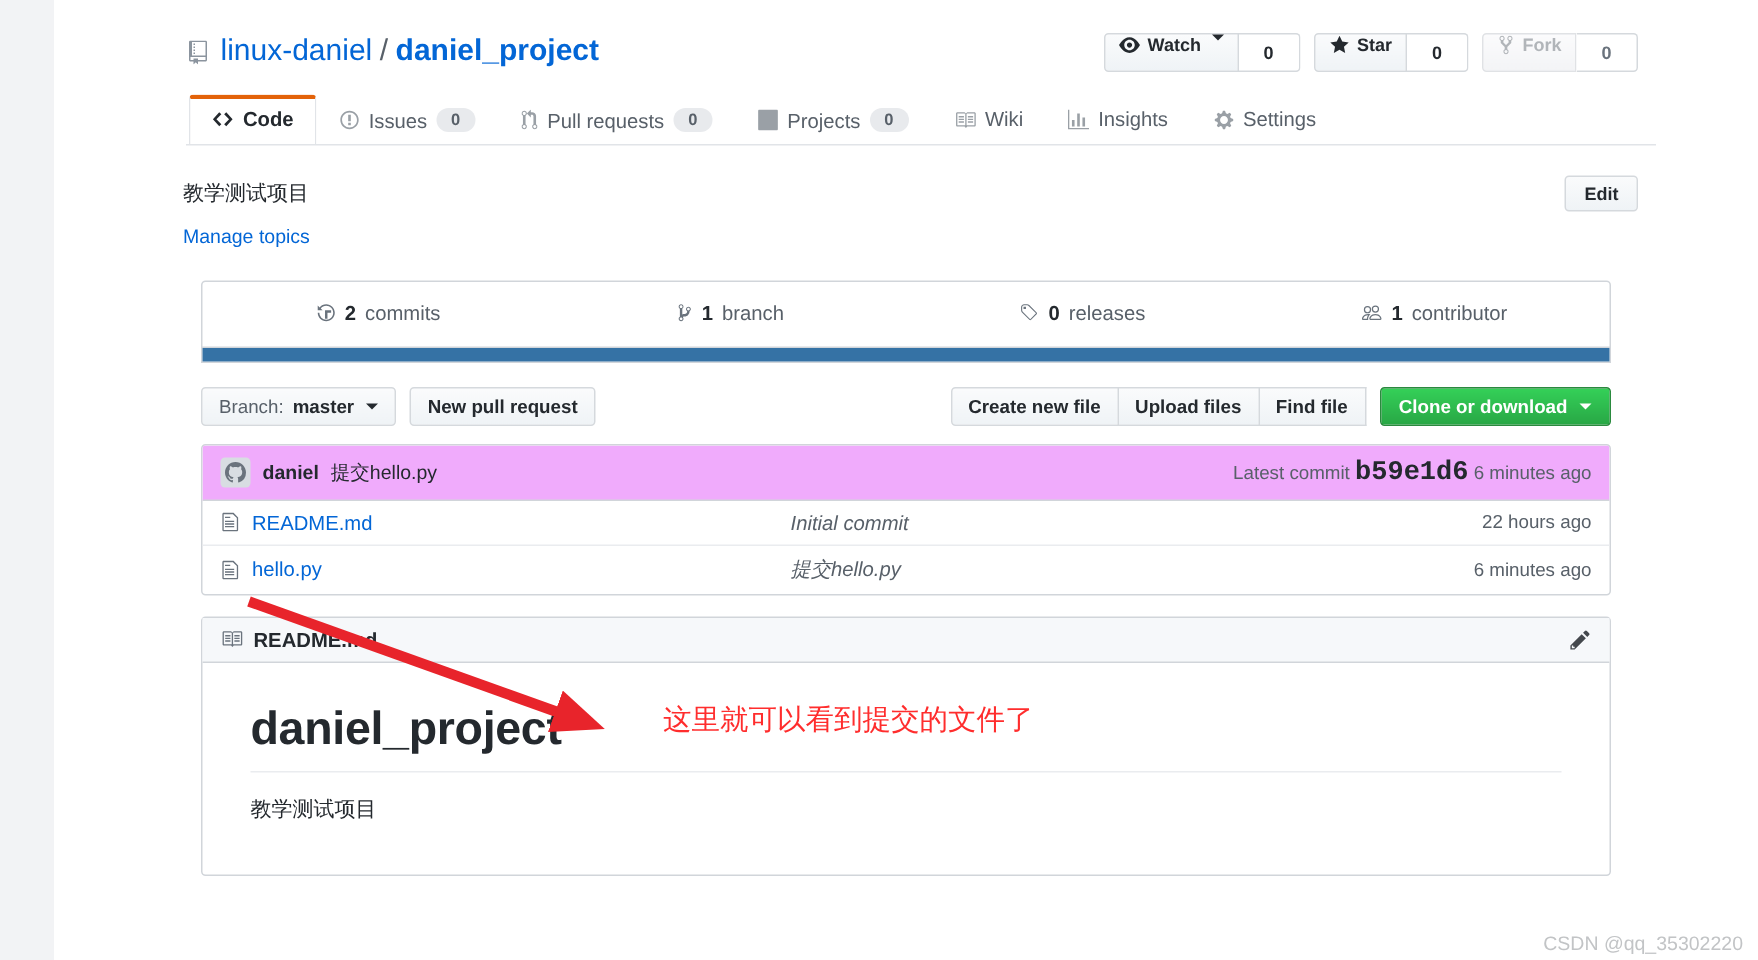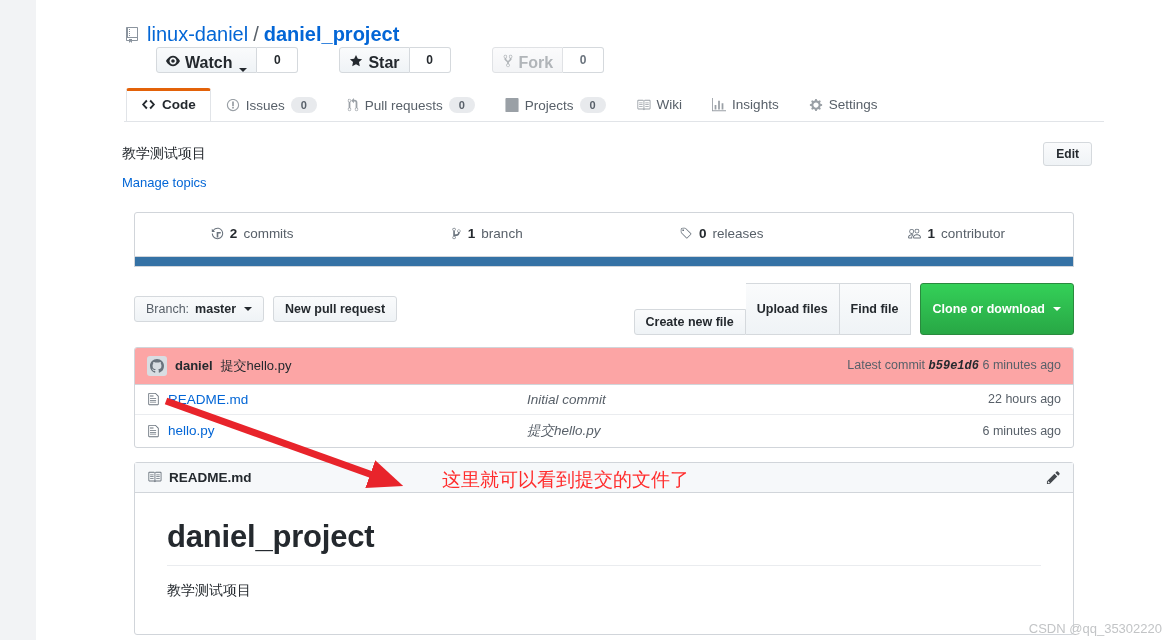--- a/index.html
+++ b/index.html
@@ -34,21 +34,20 @@
     padding-top: 18px;
     position: relative;
   }
 
   
   .repo-head {
     display: flex;
     align-items: flex-start;
     justify-content: space-between;
     padding: 4px 0 0 20px;
-    flex-direction: column;
   }
   .repo-title {
     display: flex;
     align-items: center;
     font-size: 20px;
     line-height: 1.25;
   }
   .repo-icon {
     margin-right: 7px;
     color: #8b949e;
@@ -78,32 +77,31 @@
     gap: 9px;
     margin-right: 12px;
   }
   .btn-group {
     display: flex;
     align-items: stretch;
     height: 26px;
   }
   .btn-social {
     display: inline-flex;
-    align-items: flex-end;
+    align-items: flex-start;
     gap: 5px;
     padding: 0 9px;
     background: linear-gradient(#fafbfc, #eff3f6);
     border: 1px solid #d5d9dd;
     border-radius: 3px 0 0 3px;
-    font-size: 16px;
+    font-size: 12px;
     font-weight: bold;
     color: #24292e;
     cursor: pointer;
     white-space: nowrap;
-    margin-left: 32px;
   }
   .btn-social.disabled {
     color: #b1b5b9;
     background: linear-gradient(#fbfbfc, #f3f4f6);
     border-color: #e0e2e5;
     cursor: default;
   }
   .social-count {
     display: inline-flex;
     align-items: center;
@@ -258,21 +256,21 @@
     font-size: 12.5px;
     font-weight: bold;
     color: #24292e;
     cursor: pointer;
     white-space: nowrap;
   }
   .btn-branch { display: inline-flex; align-items: center; gap: 6px; font-weight: normal; }
   .btn-branch .bl { font-weight: normal; color: #586069; }
   .btn-branch .bv { font-weight: bold; }
   .fn-right .btn { border-radius: 0; border-left: none; }
-  .fn-right .btn:first-child { border-radius: 3px 0 0 3px; border-left: 1px solid #d5d9dd; margin-top: 26px; }
+  .fn-right .btn:first-child { border-radius: 3px 0 0 3px; border-left: 1px solid #d5d9dd; }
   .btn-green {
     margin-left: 9px;
     padding: 5px 12px;
     background: linear-gradient(#34d058, #28a745);
     border: 1px solid #2a8a3e;
     border-radius: 3px;
     color: #fff;
     font-size: 12.5px;
     font-weight: bold;
     display: inline-flex;
@@ -286,39 +284,39 @@
   .file-wrap {
     margin: 12px 30px 0 30px;
     border: 1px solid #d1d5da;
     border-radius: 3px;
     overflow: hidden;
   }
   .commit-tease {
     display: flex;
     align-items: center;
     justify-content: space-between;
-    background: #fca5a5;
+    background: #f0abfc;
     border-bottom: 1px solid #d1d5da;
     padding: 8px 12px;
     font-size: 13px;
   }
   .tease-left { display: flex; align-items: center; gap: 8px; }
   .avatar {
     width: 20px; height: 20px;
     border-radius: 3px;
     background: #d8dde2;
     display: inline-flex;
     align-items: center;
     justify-content: center;
     color: #6a737d;
   }
   .tease-author { font-weight: bold; color: #24292e; }
   .tease-msg { color: #24292e; }
   .tease-right { color: #586069; font-size: 12.5px; }
-  .tease-right .sha { font-weight: bold; color: #24292e; font-family: "Liberation Mono", "DejaVu Sans Mono", monospace; font-size: 12px; font-style: italic; }
+  .tease-right .sha { font-weight: bold; color: #24292e; font-family: "Liberation Mono", "DejaVu Sans Mono", monospace; font-size: 18px; }
 
   .file-row {
     display: flex;
     align-items: center;
     padding: 7px 12px;
     border-bottom: 1px solid #eaecef;
     font-size: 13.5px;
   }
   .file-row:last-child { border-bottom: none; }
   .fr-name { width: 380px; display: flex; align-items: center; gap: 8px; }

